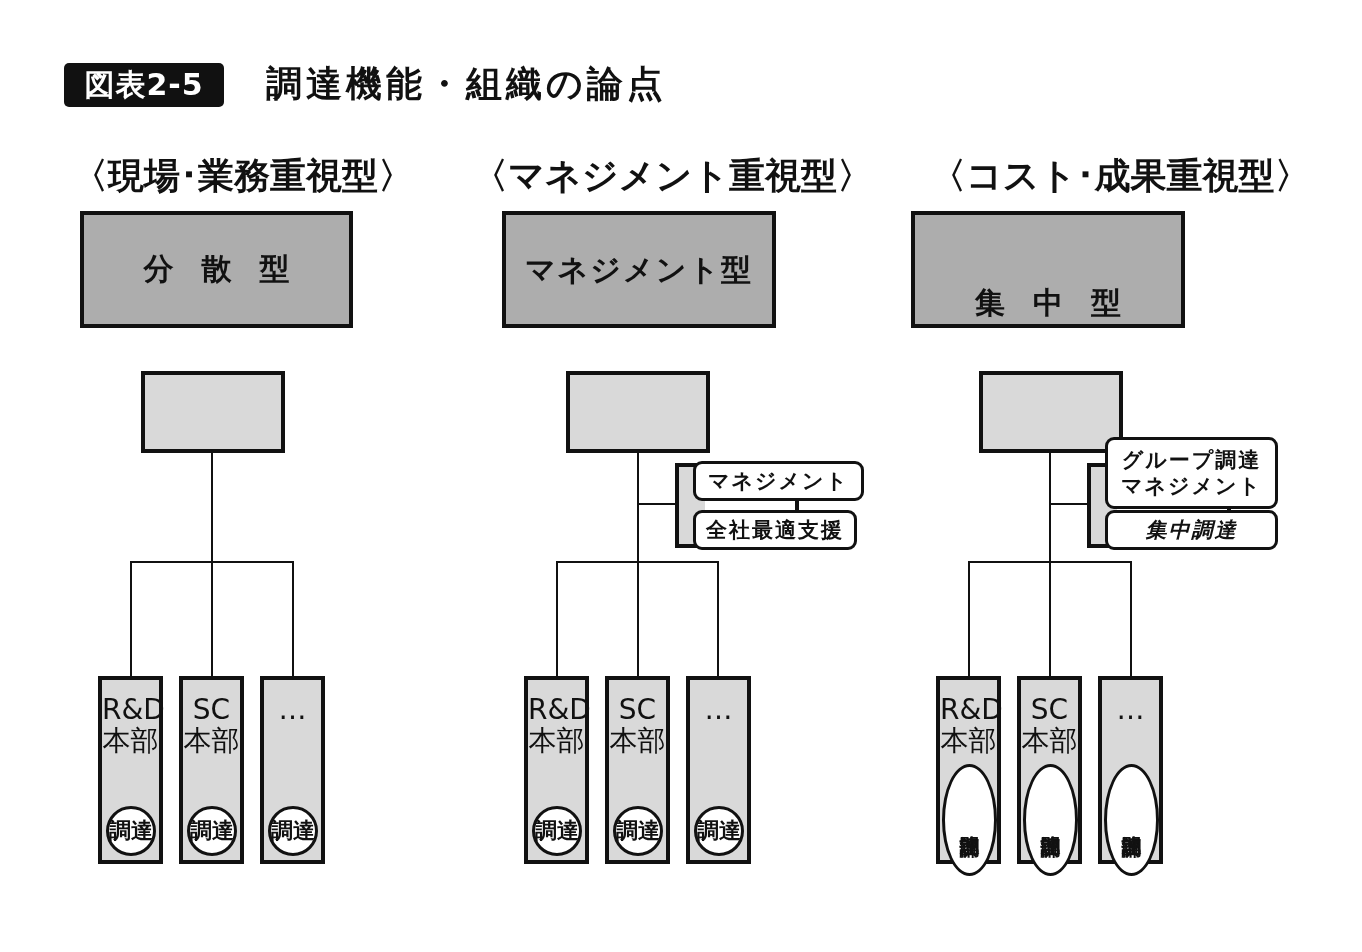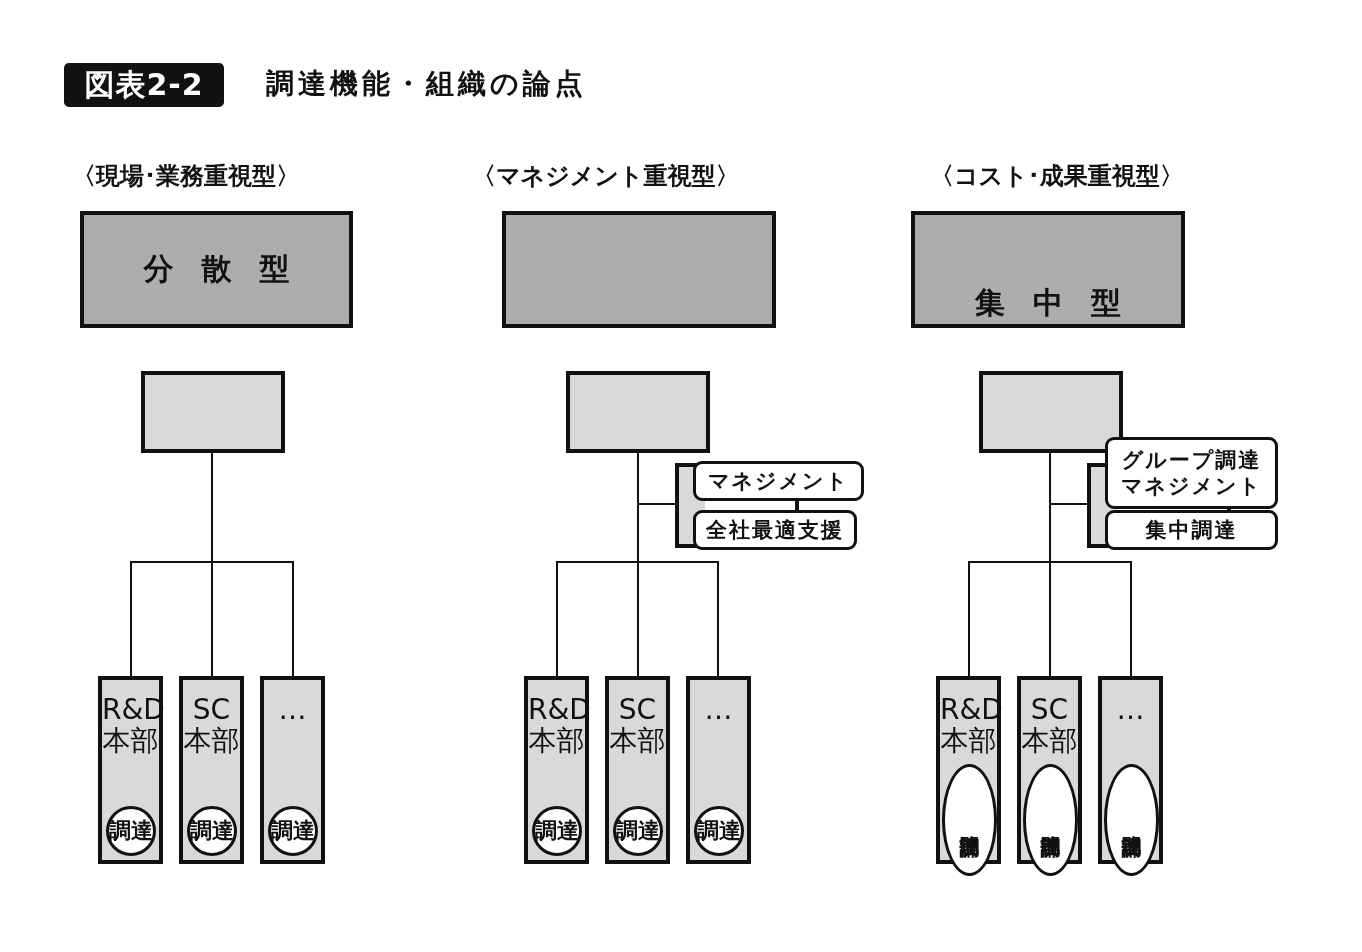--- a/index.html
+++ b/index.html
@@ -2,22 +2,22 @@
 <html><head>
 <meta charset="utf-8">
 <style>
   html, body { margin: 0; padding: 0; background: #ffffff; }
   body { width: 1362px; height: 952px; position: relative; overflow: hidden;
          font-family: "DejaVu Sans", "Liberation Sans", sans-serif; color: #111; }
   .abs { position: absolute; }
   .fig-label { left: 64px; top: 63px; width: 160px; height: 44px; background: #111;
                border-radius: 5px; color: #fff; font-size: 30px; font-weight: bold;
                display: flex; align-items: center; justify-content: center; letter-spacing: 1px; }
-  .fig-title { left: 266px; top: 60px; font-size: 28px; font-weight: bold; letter-spacing: 4px; line-height: 48px; }
-  .col-heading { font-size: 24px; font-weight: bold; white-space: nowrap; line-height: 36px; }
+  .fig-title { left: 266px; top: 60px; font-size: 36px; font-weight: bold; letter-spacing: 4px; line-height: 48px; }
+  .col-heading { font-size: 36px; font-weight: bold; white-space: nowrap; line-height: 36px; }
   .type-box { background: #adadad; border: 4px solid #111; box-sizing: border-box;
               display: flex; align-items: center; justify-content: center; text-align: center;
               font-size: 30px; font-weight: bold; }
   .type-box .t { letter-spacing: 28px; margin-right: -28px; }
   .type-box .t2 { line-height: 42px; letter-spacing: 2px; }
   .hq-box { background: #d9d9d9; border: 4px solid #111; box-sizing: border-box; }
   .line { background: #111; }
   .div-box { background: #d9d9d9; border: 4px solid #111; box-sizing: border-box; width: 65px; height: 188px; }
   .div-name { position: absolute; top: 14px; left: 0; right: 0; text-align: center;
               font-size: 28px; line-height: 31px; font-family: "DejaVu Sans", sans-serif; }
@@ -30,21 +30,21 @@
                display: flex; align-items: center; justify-content: center; text-align: center;
                font-size: 20px; font-weight: bold; line-height: 23px; writing-mode: vertical-rl; letter-spacing: 0px; }
   .side-bg { background: #d9d9d9; border: 4px solid #111; border-right: none; box-sizing: border-box; }
   .pill { background: #fff; border: 3px solid #111; border-radius: 9px; box-sizing: border-box;
           display: flex; align-items: center; justify-content: center; text-align: center;
           font-size: 21px; font-weight: bold; letter-spacing: 2px; line-height: 26px; }
 </style>
 </head>
 <body>
 
-<div class="abs fig-label">図表2-2</div>
+<div class="abs fig-label">図表2-5</div>
 <div class="abs fig-title">調達機能・組織の論点</div>
 
 <div>
   <div class="abs col-heading" style="left:72px; top:158px;">〈現場･業務重視型〉</div>
   <div class="abs type-box" style="left:80px; top:211px; width:273px; height:117px;">
     <span class="t">分散型</span>
   </div>
   <div class="abs hq-box" style="left:141px; top:371px; width:144px; height:82px;"></div>
   <div class="abs line" style="left:211px; top:453px; width:2px; height:110px;"></div>
   <div class="abs line" style="left:130px; top:561px; width:164px; height:2px;"></div>
@@ -71,20 +71,21 @@
         <div>…</div>
       </div>
     <div class="proc-circle">調達</div>
   </div>
 </div>
 
 <div>
   <div class="abs col-heading" style="left:472px; top:158px;">〈マネジメント重視型〉</div>
   <div class="abs type-box" style="left:502px; top:211px; width:274px; height:117px;">
     <div class="t2">
+      <div>マネジメント型</div>
     </div>
   </div>
   <div class="abs hq-box" style="left:566px; top:371px; width:144px; height:82px;"></div>
   <div class="abs line" style="left:637px; top:453px; width:2px; height:224px;"></div>
   <div class="abs line" style="left:637px; top:503px; width:40px; height:2px;"></div>
   <div class="abs line" style="left:556px; top:561px; width:163px; height:2px;"></div>
   <div class="abs line" style="left:556px; top:561px; width:2px; height:116px;"></div>
   <div class="abs line" style="left:717px; top:561px; width:2px; height:116px;"></div>
 
   <div class="abs side-bg" style="left:675px; top:463px; width:30px; height:85px;"></div>
@@ -127,21 +128,21 @@
   <div class="abs line" style="left:1130px; top:561px; width:2px; height:116px;"></div>
 
   <div class="abs side-bg" style="left:1087px; top:463px; width:30px; height:85px;"></div>
   <div class="abs line" style="left:1227px; top:498px; width:4px; height:14px;"></div>
   <div class="abs pill" style="left:1105px; top:437px; width:173px; height:72px;align-items:center;">
     <div>
       <div>グループ調達</div>
       <div>マネジメント</div>
     </div>
   </div>
-  <div class="abs pill" style="left:1105px; top:510px; width:173px; height:40px;">集中調達</div>
+  <div class="abs pill" style="left:1105px; top:510px; width:173px; height:40px;font-style:italic;">集中調達</div>
 
   <div class="abs div-box" style="left:936px; top:676px;">
     <div class="div-name">
         <div>R&amp;D</div>
         <div>本部</div>
       </div>
     <div class="proc-oval">部門調達</div>
   </div>
   <div class="abs div-box" style="left:1017px; top:676px;">
     <div class="div-name">

